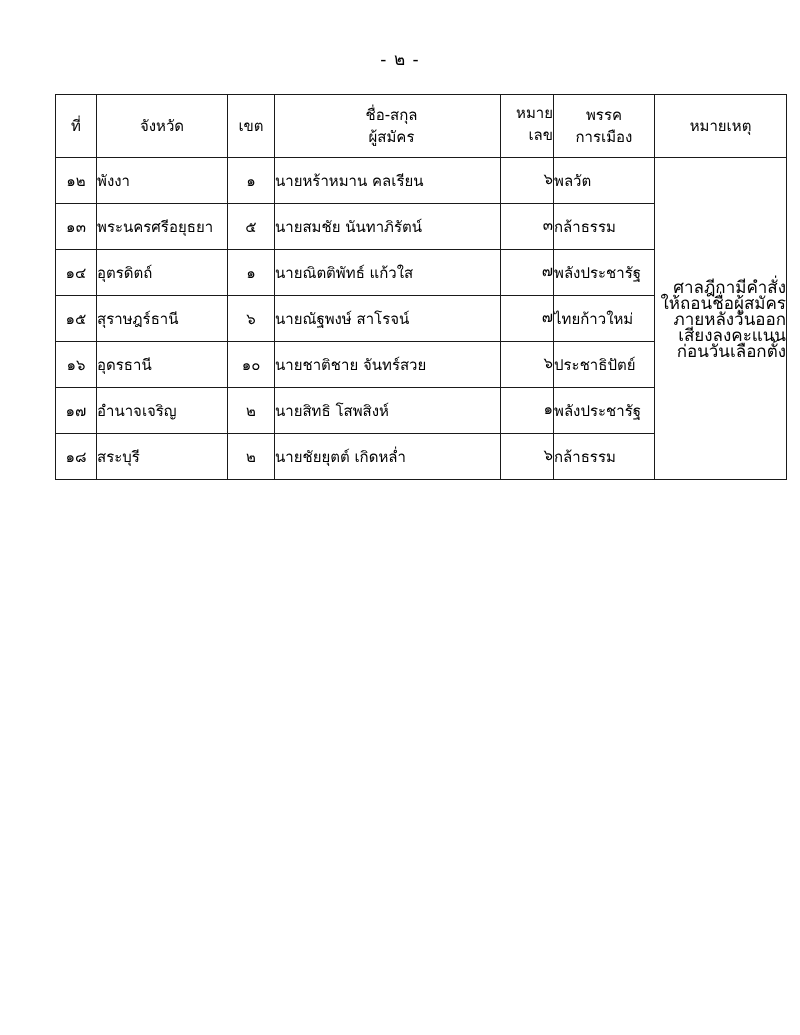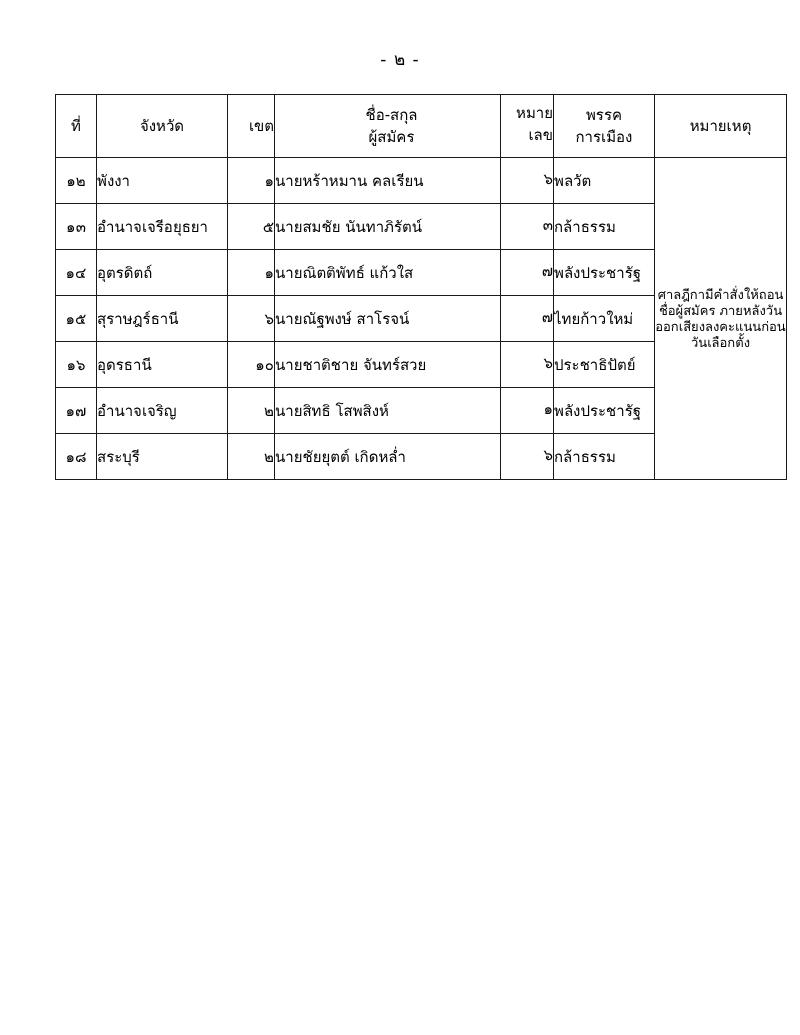--- a/index.html
+++ b/index.html
@@ -59,34 +59,34 @@
   }
   .hdr-two-line {
     display: block;
     line-height: 22px;
   }
   tbody td {
     height: 45px;
   }
   .c-no       { width: 40px;  text-align: center; }
   .c-province { width: 130px; text-align: left; padding-left: 10px; margin-left: 24px; }
-  .c-district { width: 46px;  text-align: right; }
+  .c-district { width: 46px;  text-align: center; }
   .c-name     { width: 217px; text-align: left; padding-left: 12px; }
   .c-number   { width: 52px;  text-align: right; font-family: Liberation Mono, monospace; }
   .c-party    { width: 100px; text-align: left; padding-left: 10px; }
   .c-remark   { width: 131px; text-align: left; margin-left: 43px; }
   td.remark-cell {
     padding: 6px 8px 6px 10px;
     vertical-align: middle;
   }
   .remark-text {
-    font-size: 13px;
+    font-size: 17px;
     line-height: 16px;
     display: block;
-    text-align: center;
+    text-align: right;
     word-break: break-word;
   }
 </style>
 </head>
 <body>
 
 <div class="page">
 
   <div class="page-number">- ๒ -</div>
 
@@ -119,21 +119,21 @@
           <td class="c-district">๑</td>
           <td class="c-name">นายหร้าหมาน คลเรียน</td>
           <td class="c-number">๖</td>
           <td class="c-party">พลวัต</td>
           <td class="c-remark remark-cell" rowspan="7">
             <span class="remark-text">ศาลฎีกามีคำสั่งให้ถอนชื่อผู้สมัคร ภายหลังวันออกเสียงลงคะแนนก่อนวันเลือกตั้ง</span>
           </td>
         </tr>
         <tr>
           <td class="c-no">๑๓</td>
-          <td class="c-province">อำนาจเจรีอยุธยา</td>
+          <td class="c-province">พระนครศรีอยุธยา</td>
           <td class="c-district">๕</td>
           <td class="c-name">นายสมชัย นันทาภิรัตน์</td>
           <td class="c-number">๓</td>
           <td class="c-party">กล้าธรรม</td>
         </tr>
         <tr>
           <td class="c-no">๑๔</td>
           <td class="c-province">อุตรดิตถ์</td>
           <td class="c-district">๑</td>
           <td class="c-name">นายณิตติพัทธ์ แก้วใส</td>

